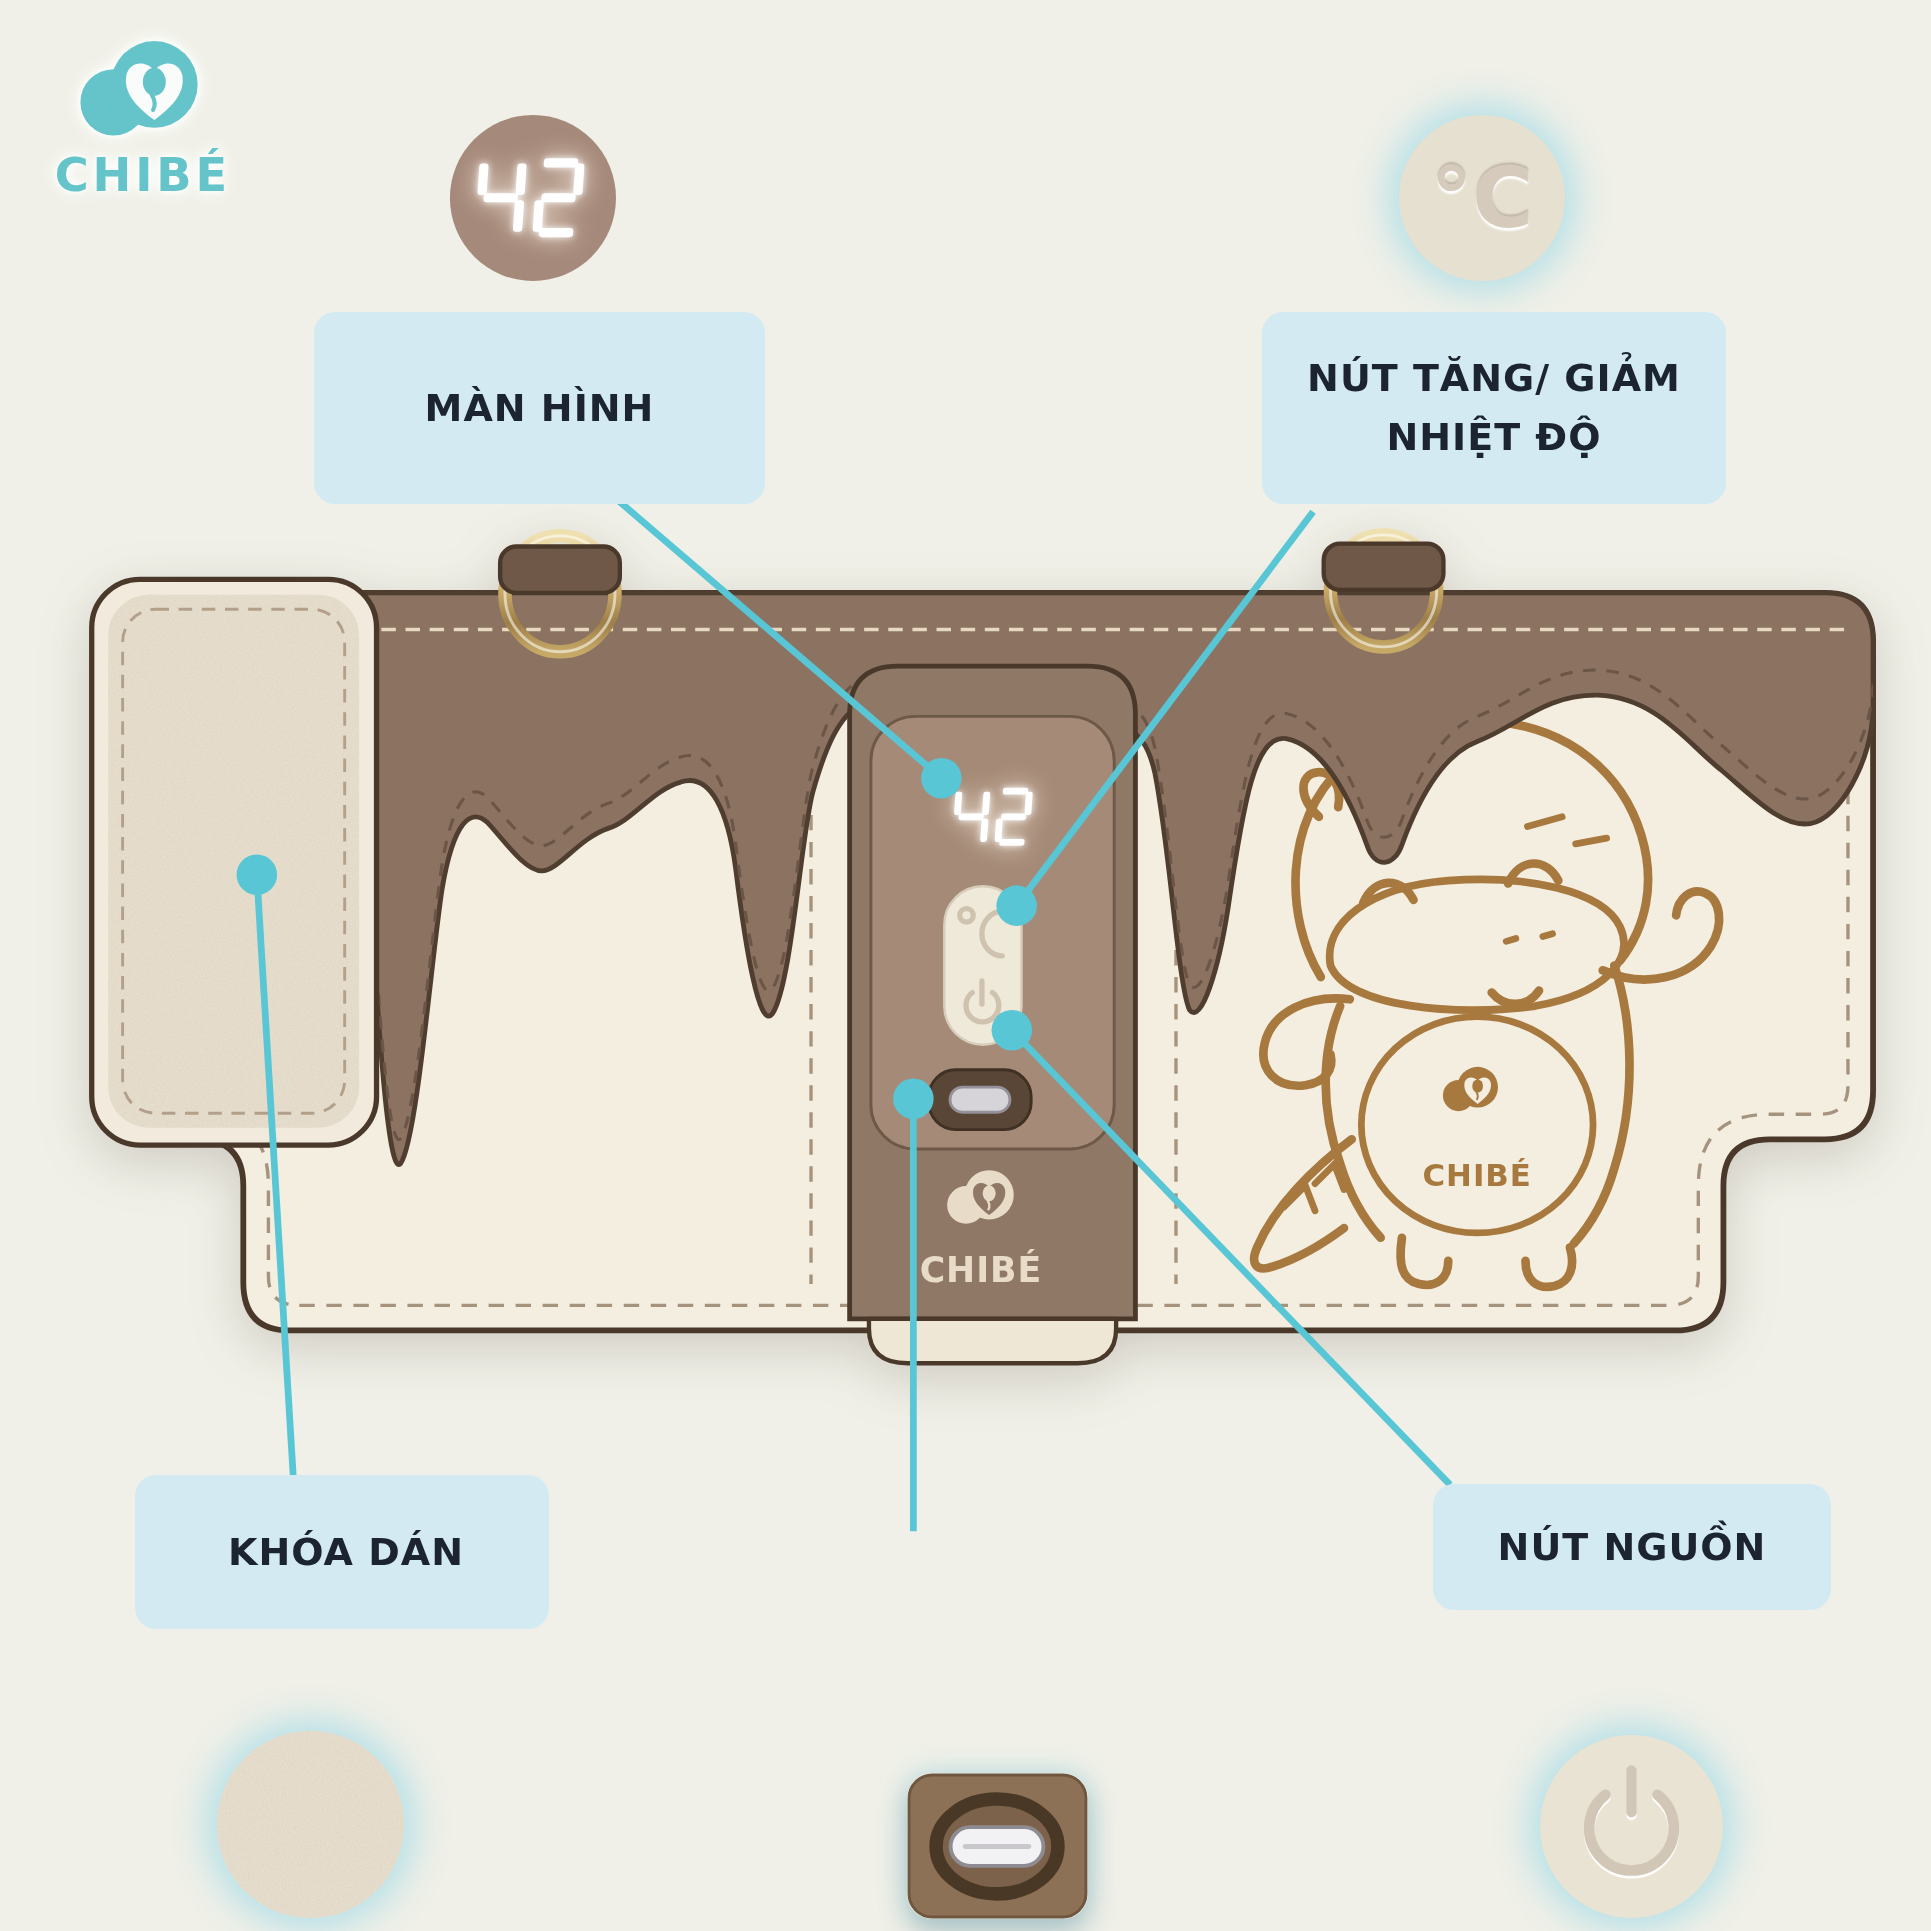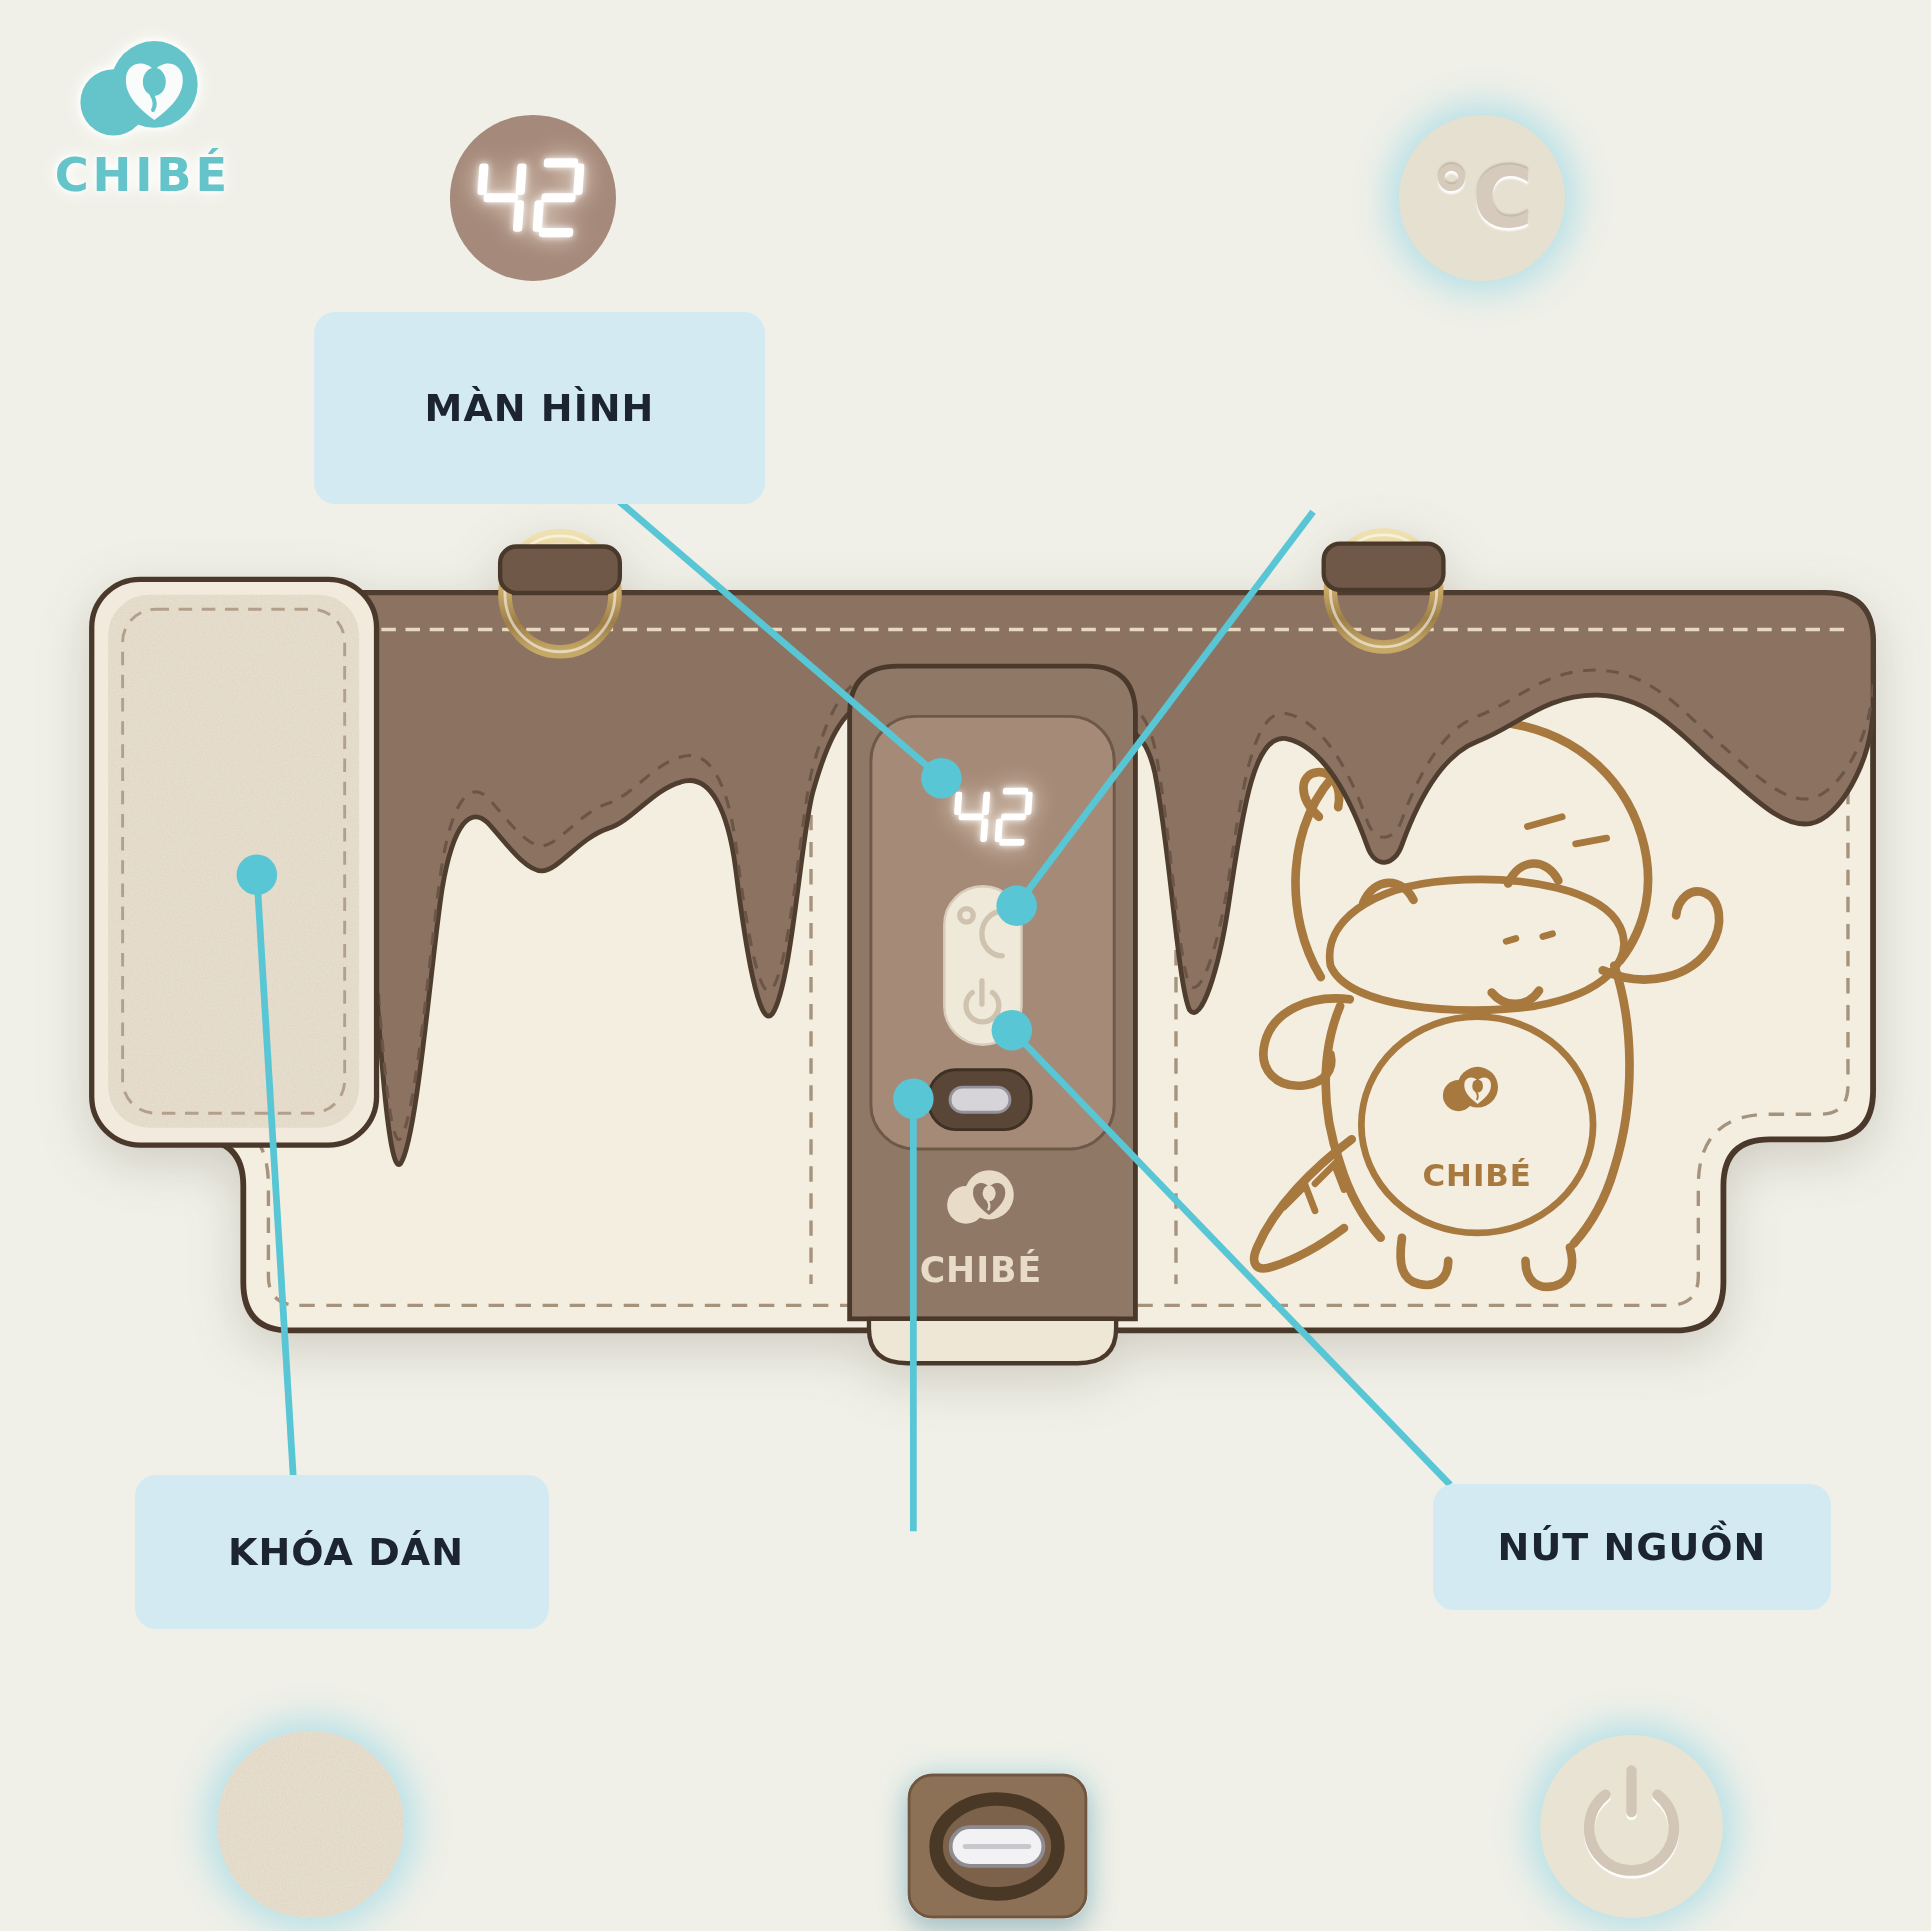--- a/index.html
+++ b/index.html
@@ -232,20 +232,24 @@
   </svg>
 
   <div class="badge unit-badge glowblue" style="left:1399px;top:115px;width:166px;height:166px;">
     <span>°C</span>
   </div>
 
   <div class="callout" style="left:314px;top:312px;width:451px;height:192px;">
     <span>MÀN HÌNH</span>
   </div>
 
+  <div class="callout" style="left:1262px;top:312px;width:464px;height:192px;">
+    <span>NÚT TĂNG/ GIẢM</span>
+    <span>NHIỆT ĐỘ</span>
+  </div>
 
   <div class="callout" style="left:135px;top:1475px;width:406px;height:154px;padding-left:8px;">
     <span>KHÓA DÁN</span>
   </div>
 
 
   <div class="callout" style="left:1433px;top:1484px;width:398px;height:126px;">
     <span>NÚT NGUỒN</span>
   </div>
 

